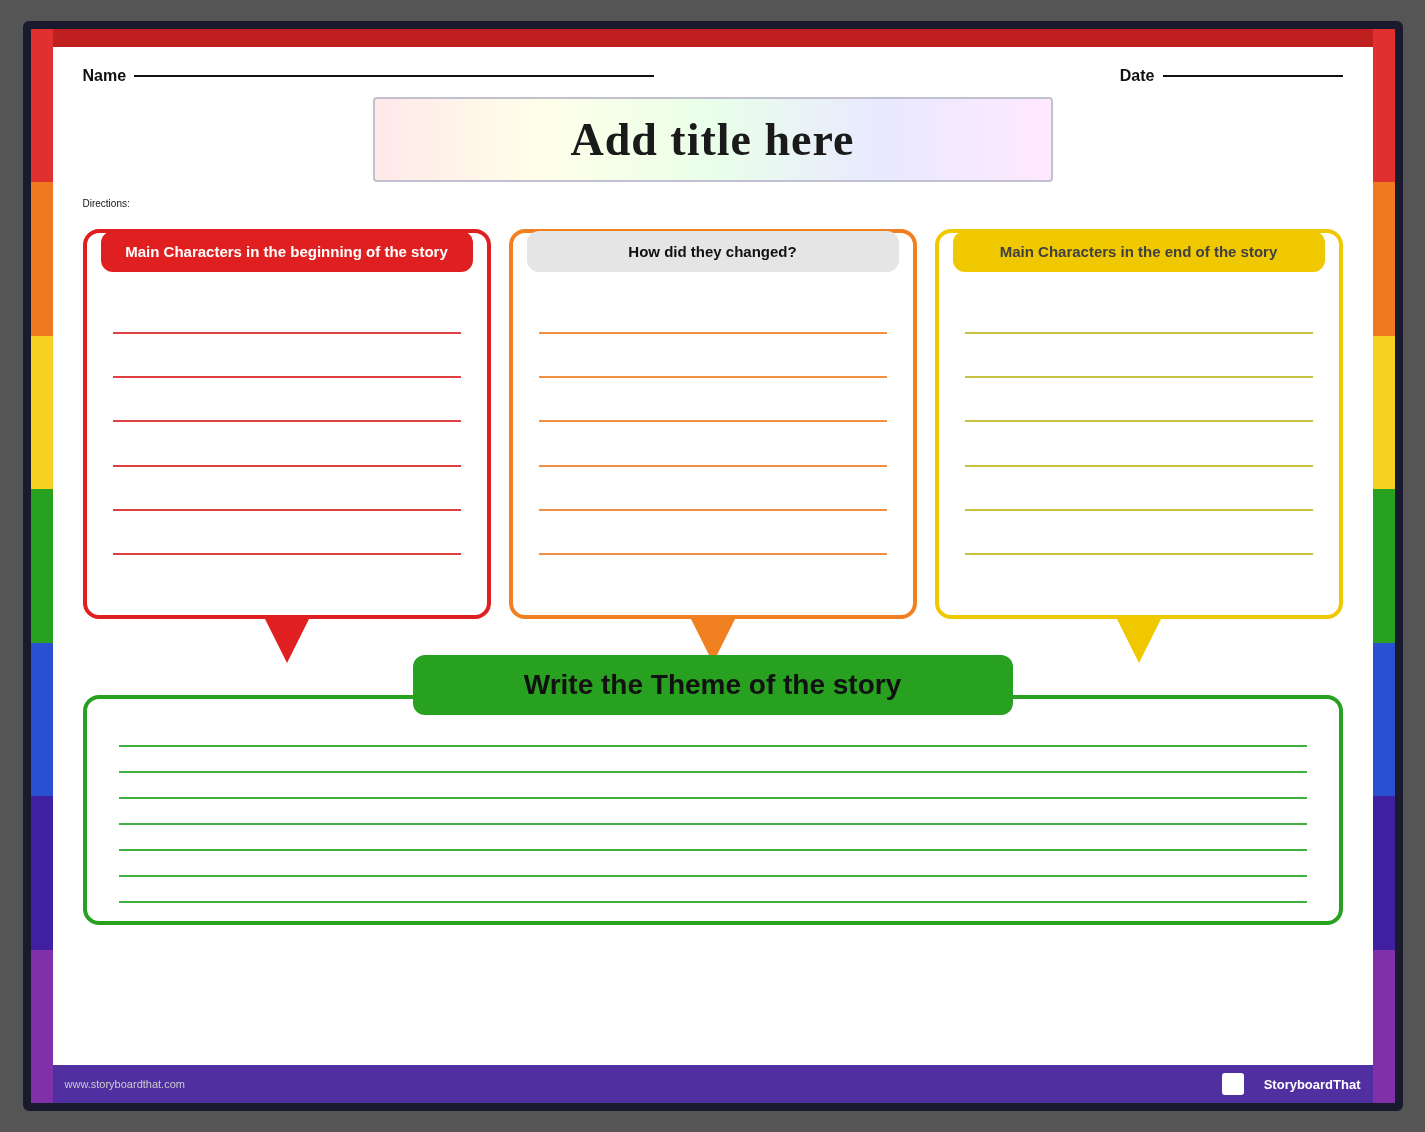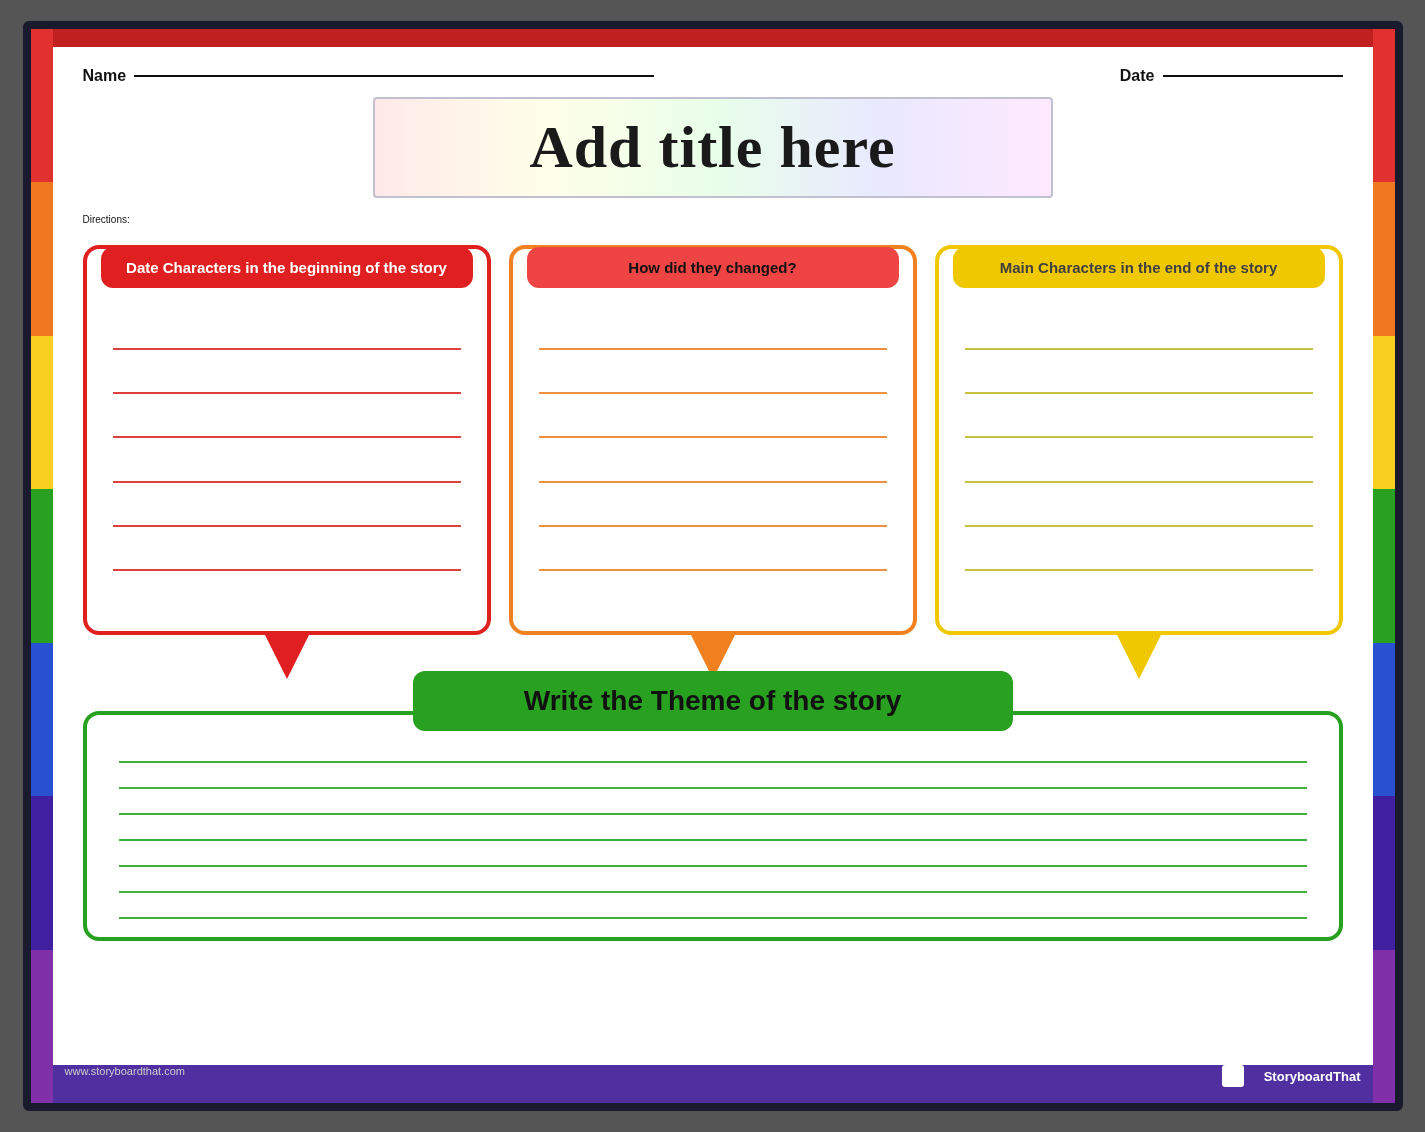--- a/index.html
+++ b/index.html
@@ -68,21 +68,21 @@
 
     
     .bottom-bar {
       position: absolute;
       bottom: 0;
       left: 22px;
       right: 22px;
       height: 38px;
       background: #5030a0;
       display: flex;
-      align-items: flex-start;
+      align-items: center;
       justify-content: space-between;
       padding: 0 12px;
     }
 
     .watermark-url {
       font-size: 11px;
       color: #ccc;
     }
 
     .watermark-logo {
@@ -168,21 +168,21 @@
       );
       border: 2px solid #c0c0d0;
       border-radius: 4px;
       text-align: center;
       padding: 14px 20px;
       margin: 0 auto 16px auto;
       width: 680px;
     }
 
     .title-text {
-      font-size: 60px;
+      font-size: 46px;
       font-weight: 900;
       color: #1a1a1a;
       font-family: 'Georgia', serif;
       letter-spacing: 1px;
     }
 
     
     .directions {
       font-size: 10px;
       font-weight: normal;
@@ -222,21 +222,21 @@
       font-weight: bold;
       color: #111;
       margin-top: -2px;
       margin-left: -4px;
       margin-right: -4px;
       position: relative;
       top: 0;
     }
 
     .col-header.red-bg { background: #e02020; color: white; }
-    .col-header.orange-bg { background: #ef4444; color: #111; }
+    .col-header.orange-bg { background: #e5e5e5; color: #111; }
     .col-header.yellow-bg { background: #f0c800; color: #404040; }
 
     
     .writing-lines {
       flex: 1;
       display: flex;
       flex-direction: column;
       justify-content: space-evenly;
       padding-top: 18px;
     }
@@ -363,21 +363,21 @@
 
     <div class="title-box">
       <span class="title-text">Add title here</span>
     </div>
 
     <div class="directions">Directions:</div>
 
     <div class="columns-row">
 
       <div class="col-box red">
-        <div class="col-header red-bg">Date Characters in the beginning of the story</div>
+        <div class="col-header red-bg">Main Characters in the beginning of the story</div>
         <div class="writing-lines">
           <div class="writing-line red"></div>
           <div class="writing-line red"></div>
           <div class="writing-line red"></div>
           <div class="writing-line red"></div>
           <div class="writing-line red"></div>
           <div class="writing-line red"></div>
         </div>
       </div>
 

